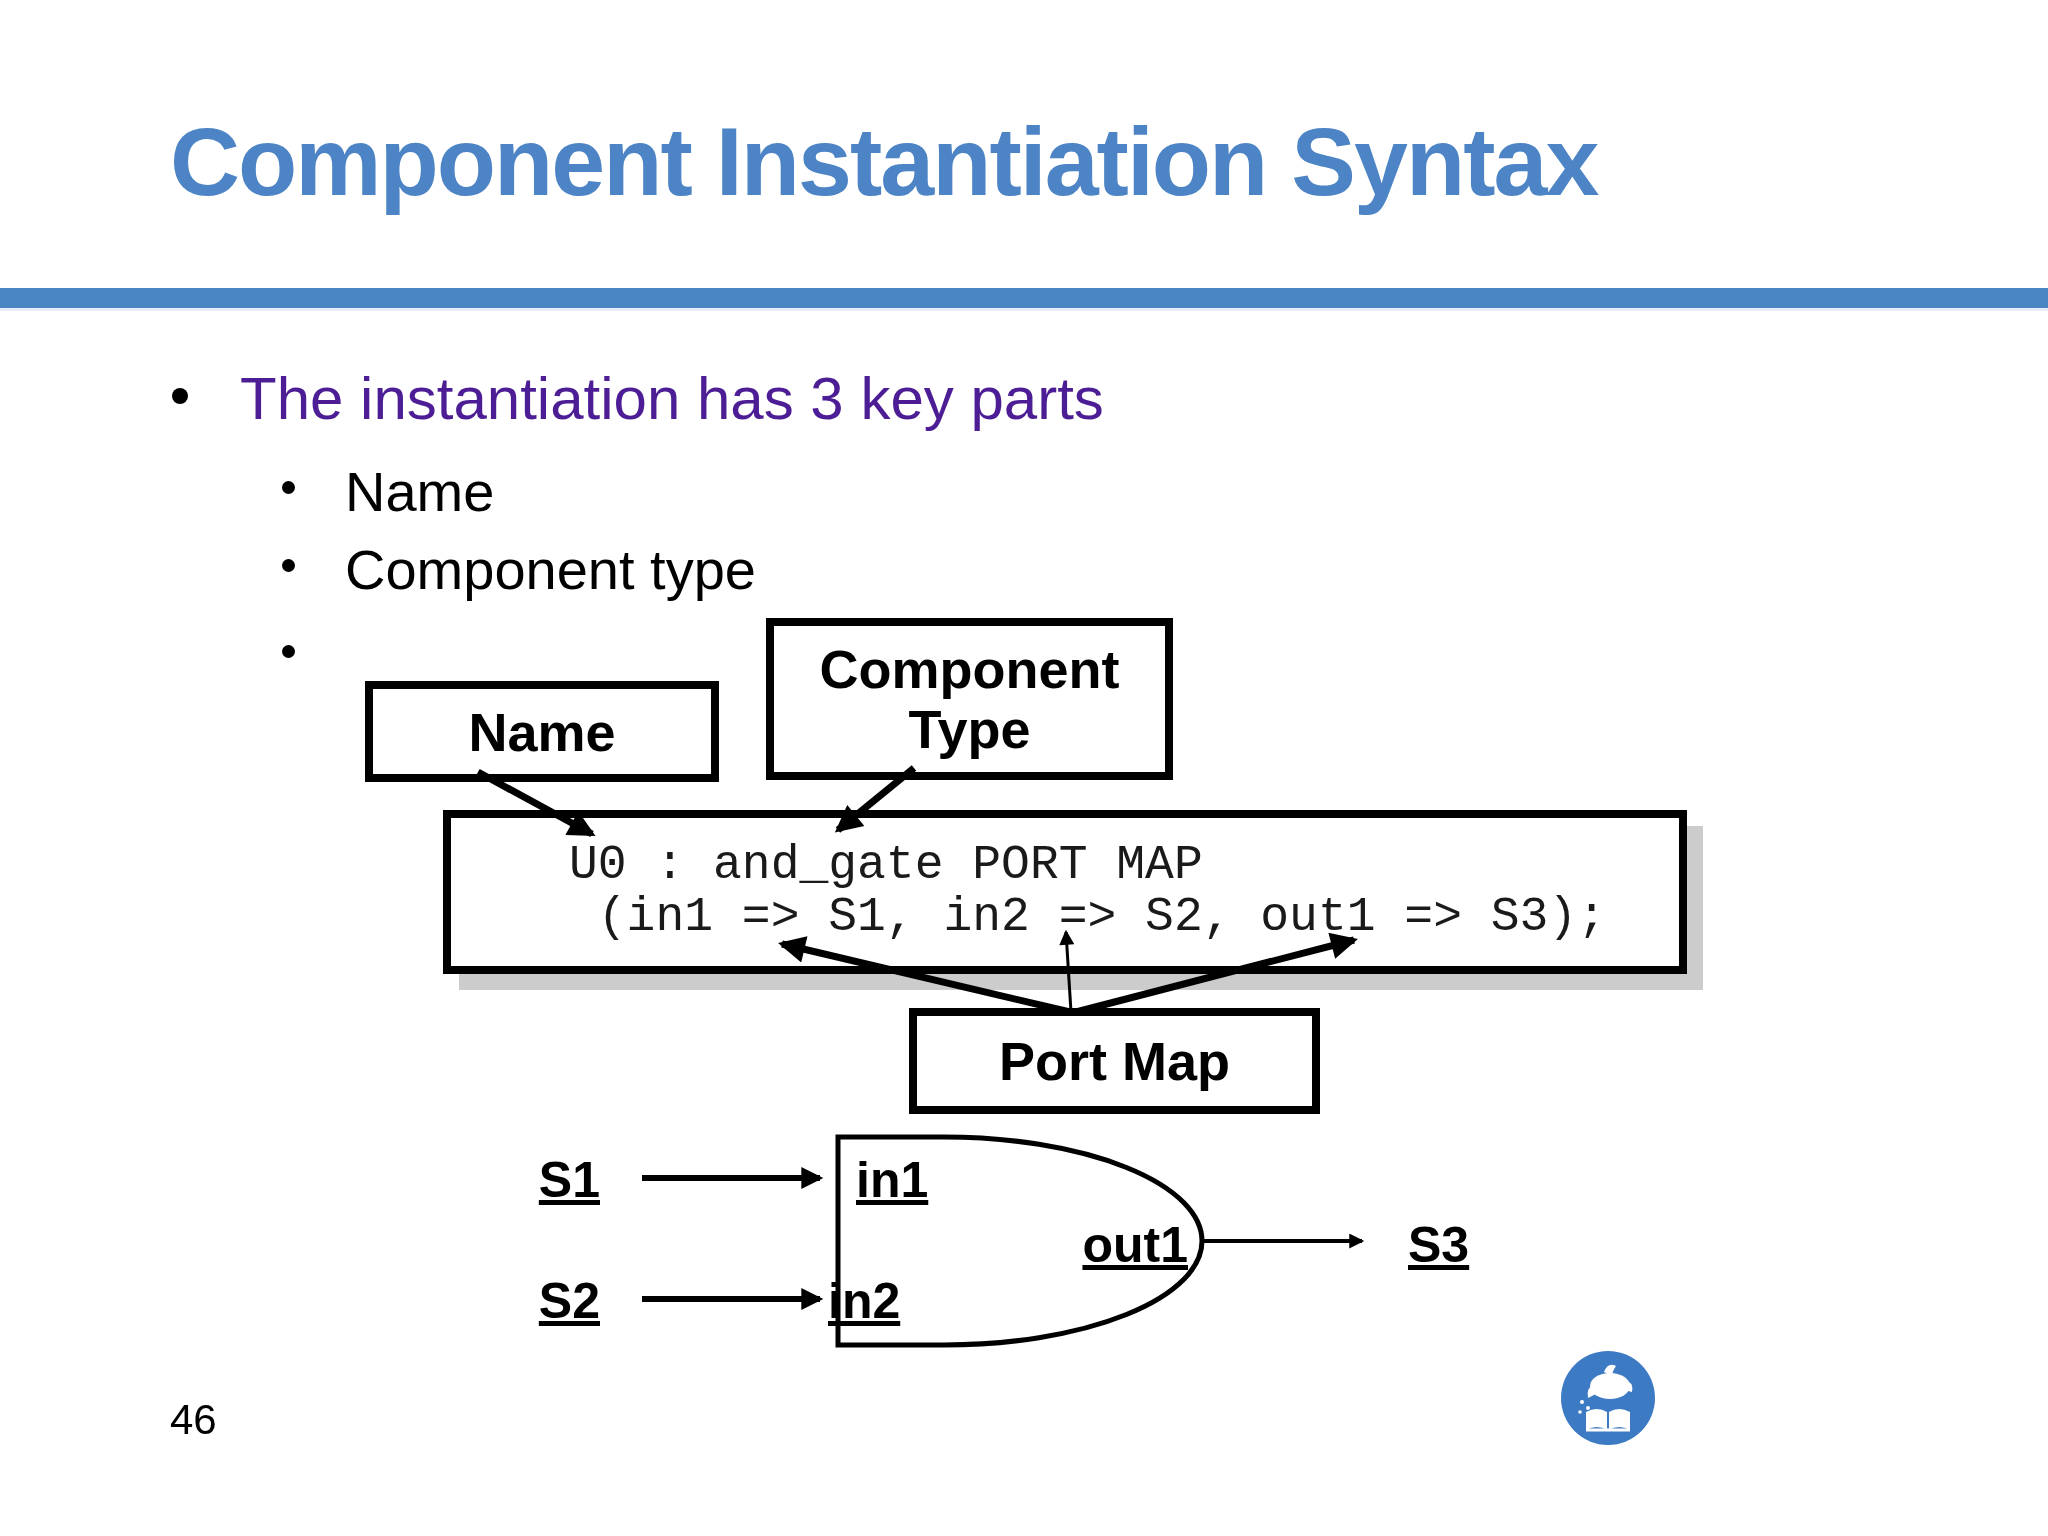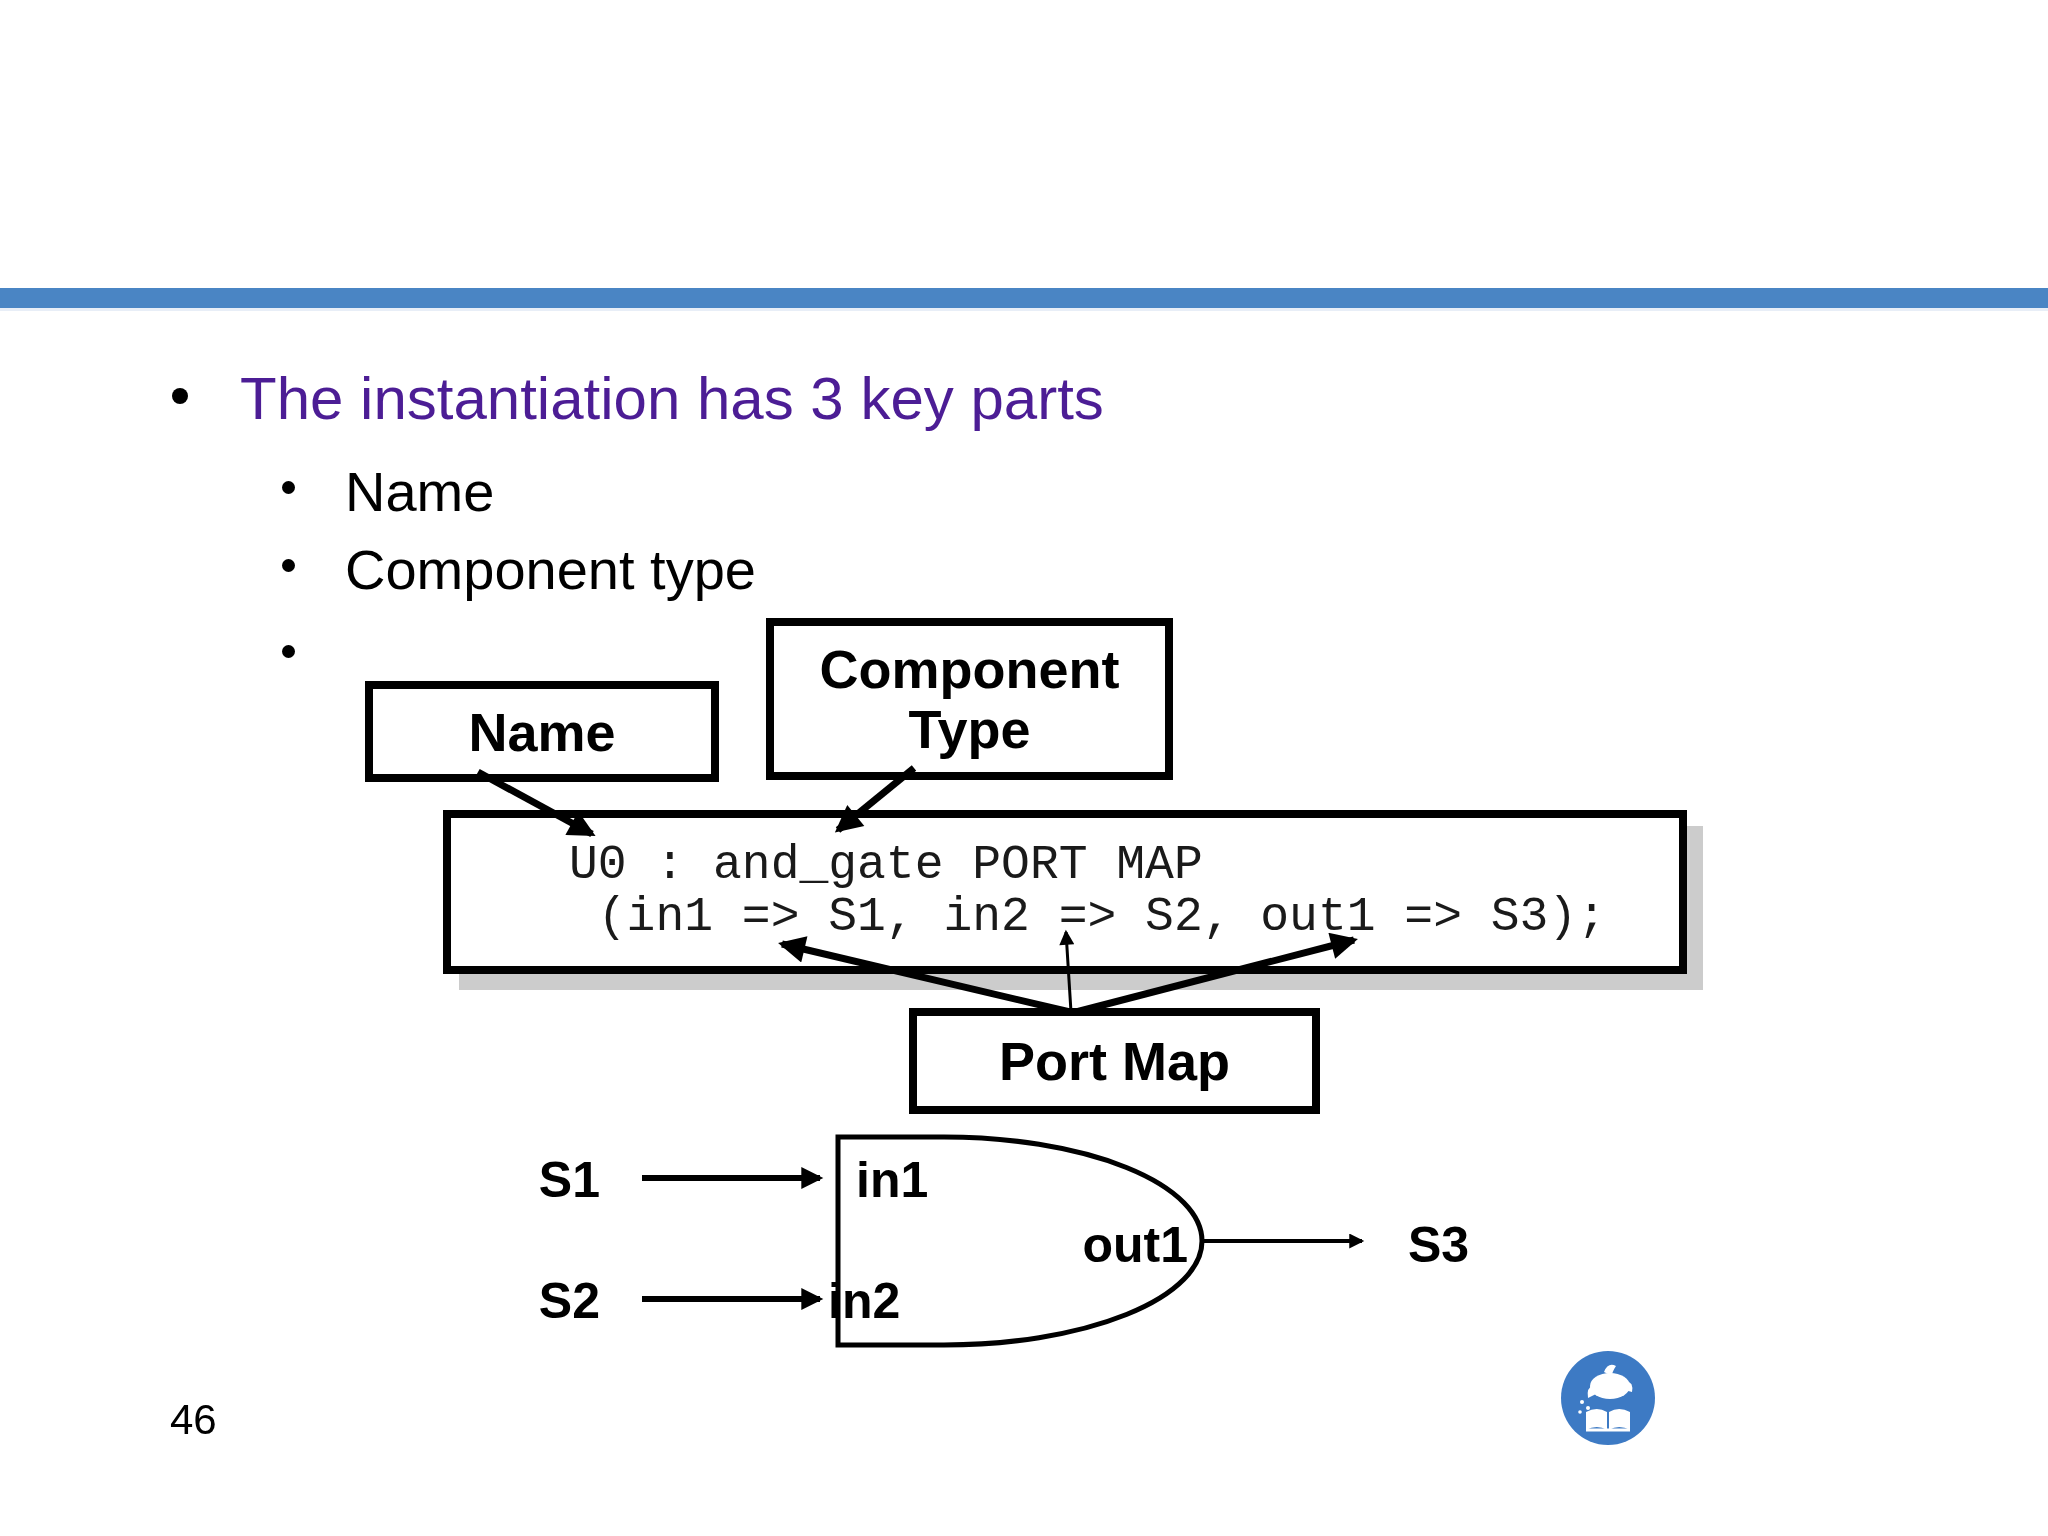--- a/index.html
+++ b/index.html
@@ -31,41 +31,42 @@
     left:443px;top:810px;width:1228px;height:148px;border:8px solid #000;background:#fff;
     position:absolute;box-shadow:16px 16px 0 0 #cccccc;
   }
   .code-line{
     position:absolute;left:118px;font-family:"Liberation Mono","DejaVu Sans Mono",monospace;
     font-size:48px;color:#1a1a1a;white-space:pre;
   }
   #code-line-1{top:20px;} #code-line-2{top:72px;}
   #pm-box{left:885px;top:1008px;width:395px;height:90px;font-size:54px;justify-content:center;}
   #arrow-layer{left:0;top:0;width:2048px;height:1536px;pointer-events:none;}
-  .gate-label{position:absolute;font-size:50px;font-weight:bold;color:#000;white-space:nowrap;}
+  .gate-label{position:absolute;font-size:50px;font-weight:bold;color:#000;white-space:nowrap;text-decoration:underline;}
   #s1-label{left:500px;top:1151px;width:100px;text-align:right;}
   #s2-label{left:500px;top:1272px;width:100px;text-align:right;}
   #in1-label{left:856px;top:1151px;}
   #in2-label{left:828px;top:1272px;}
   #out1-label{left:988px;top:1216px;width:200px;text-align:right;}
   #s3-label{left:1408px;top:1216px;}
   #page-number{left:170px;top:1396px;font-size:42px;color:#000;}
   #logo{left:1560px;top:1348px;width:370px;height:104px;}
   #tufts-seal{position:absolute;left:0;top:2px;}
   #tufts-wordmark{
     position:absolute;left:104px;top:-18px;
     font-family:"Liberation Serif",serif;font-weight:bold;font-size:106px;
     color:#3d7ac4;letter-spacing:-2px;
   }
 </style>
 </head>
 <body>
 
 <div id="slide">
 
+  <div id="title" class="abs">Component Instantiation Syntax</div>
   <div id="rule" class="abs"></div>
 
   <div id="bullet-main-dot" class="abs dot"></div>
   <div id="bullet-main-text" class="abs">The instantiation has 3 key parts</div>
 
   <div id="sub1-dot" class="abs dot sub-dot"></div>
   <div id="sub1-text" class="abs sub-text">Name</div>
 
   <div id="sub2-dot" class="abs dot sub-dot"></div>
   <div id="sub2-text" class="abs sub-text">Component type</div>

